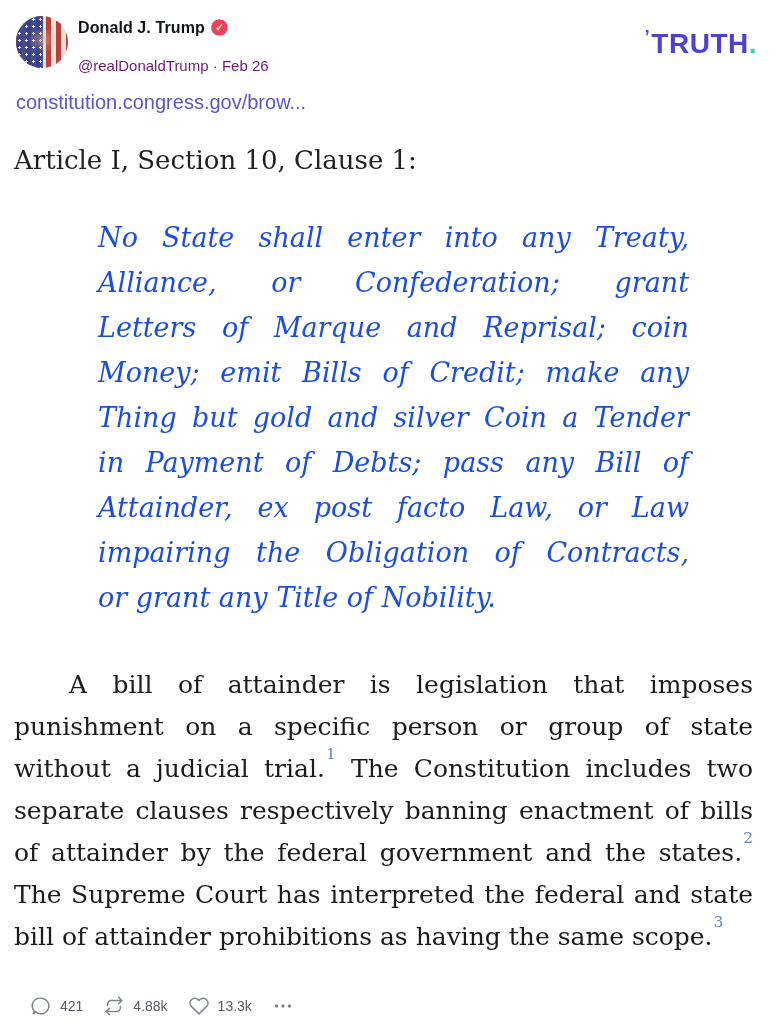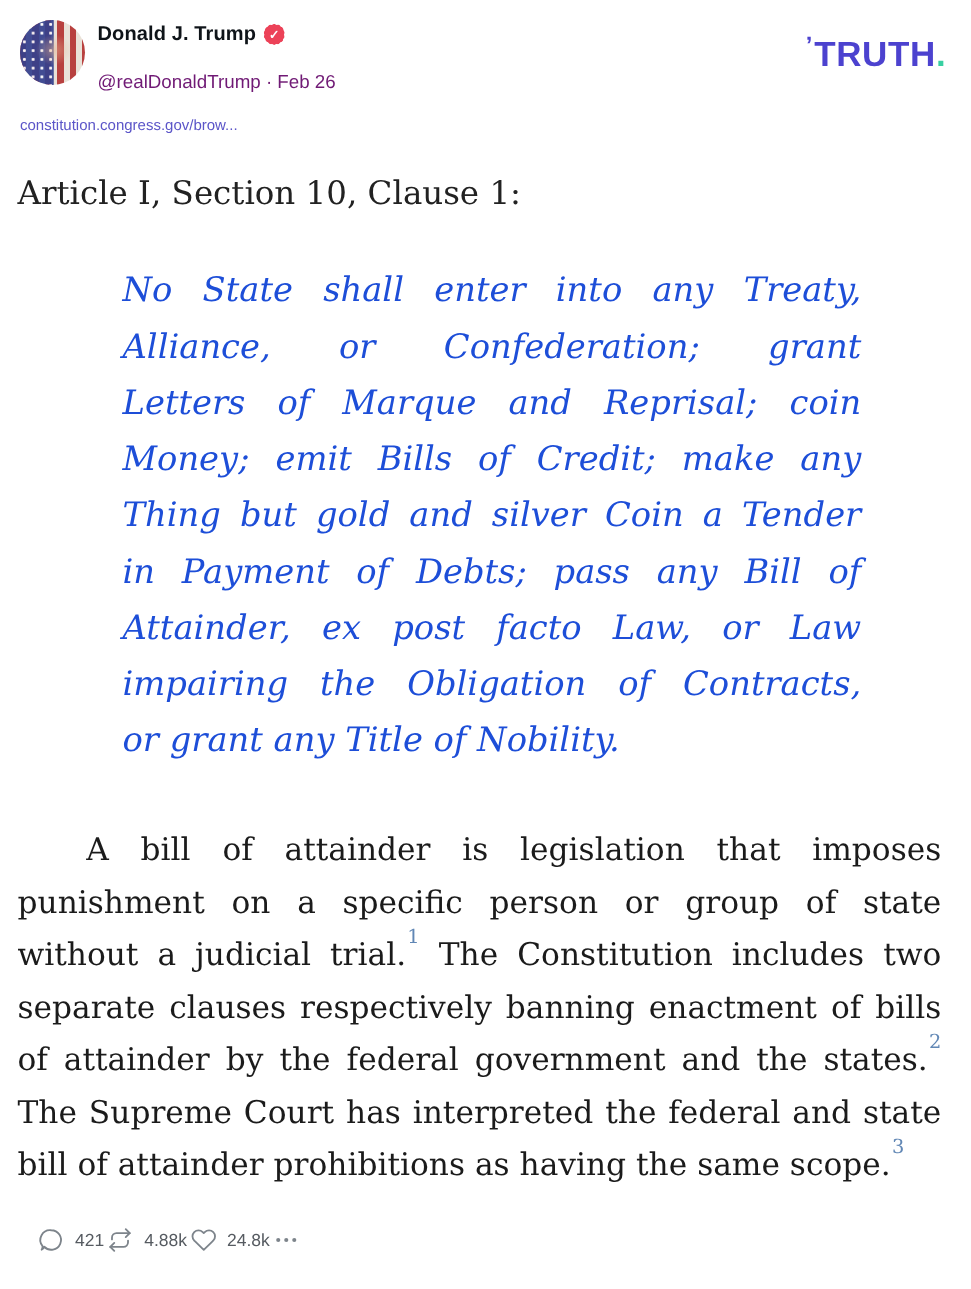--- a/index.html
+++ b/index.html
@@ -35,21 +35,21 @@
     display:inline-flex; align-items:center; justify-content:center;
     clip-path:polygon(50% 0%,61% 6%,74% 4%,81% 14%,93% 18%,94% 30%,100% 40%,96% 52%,100% 63%,92% 72%,91% 84%,79% 87%,72% 97%,59% 95%,50% 100%,41% 95%,28% 97%,21% 87%,9% 84%,8% 72%,0% 63%,4% 52%,0% 40%,6% 30%,7% 18%,19% 14%,26% 4%,39% 6%);
   }
   .handle { font-size:15px; color:#701a75; margin-top:20px; }
   .logo { margin-left:auto; padding-top:12px; font-weight:800; font-size:28px; color:#4c42cf; letter-spacing:.5px; white-space:nowrap; }
   .logo .tick { display:inline-block; font-size:19px; vertical-align:top; margin-right:1px; transform:translateY(-2px); }
   .logo .dot { color:#38d0a2; }
 
   
   .link-row { padding:0 16px; margin-top:17px; }
-  .post-link { font-size:12px; color:#5b55c8; text-decoration:none; cursor:pointer; }
+  .post-link { font-size:20px; color:#5b55c8; text-decoration:none; cursor:pointer; }
 
   
   .article {
     padding:0 24px 0 14px; color:#1c1c1c;
     font-family:"DejaVu Serif","Liberation Serif", serif;
   }
   .heading { margin-top:31px; font-size:26px; color:#222222; }
   .quote {
     margin:40px 64px 0 84px;
     font-style:italic; font-size:27px; line-height:45px; color:#1d4ed8;
@@ -58,22 +58,22 @@
   .jline { text-align:justify; text-align-last:justify; white-space:normal; }
   .jline.last { text-align-last:left; }
   .jline.indent { text-indent:55px; }
   .body-text sup, .quote sup {
     color:#6187b5; font-size:62%; line-height:0;
     position:relative; top:-0.55em; margin-left:1px;
   }
 
   
   .engagement {
-    position:absolute; left:30px; bottom:28px;
-    display:flex; align-items:center; gap:2px;
+    position:absolute; left:30px; bottom:14px;
+    display:flex; align-items:center; gap:20px;
     color:#565b61; font-size:14px;
   }
   .eng-group { display:flex; align-items:center; gap:8px; cursor:pointer; }
   .eng-icon { width:22px; height:22px; stroke:#7d848b; fill:none; stroke-width:1.6px; stroke-linecap:round; stroke-linejoin:round; }
   .eng-icon.dots { fill:#7d848b; stroke:none; }
   .eng-count { color:#565b61; }
 </style>
 </head>
 <body>
 
@@ -130,21 +130,21 @@
         <path d="M20.5 6H9a4 4 0 0 0-4 4v1.5"></path>
       <path d="M7 21.5L3.5 18 7 14.5"></path>
         <path d="M3.5 18H15a4 4 0 0 0 4-4v-1.5"></path>
     </svg>
     <span class="eng-count">4.88k</span>
   </div>
   <div class="eng-group">
     <svg class="eng-icon" viewBox="0 0 24 24">
       <path d="M20.3 5.1a5.2 5.2 0 0 0-7.4 0l-.9.9-.9-.9a5.2 5.2 0 0 0-7.4 7.4l1 1L12 20.6l7.4-7.2 1-1a5.2 5.2 0 0 0-.1-7.3z"></path>
     </svg>
-    <span class="eng-count">24.8k</span>
+    <span class="eng-count">13.3k</span>
   </div>
   <div class="eng-group">
     <svg class="eng-icon dots" viewBox="0 0 24 24">
       <circle cx="5" cy="12" r="1.8"></circle>
         <circle cx="12" cy="12" r="1.8"></circle>
         <circle cx="19" cy="12" r="1.8"></circle>
     </svg>
   </div>
 </div>
 

